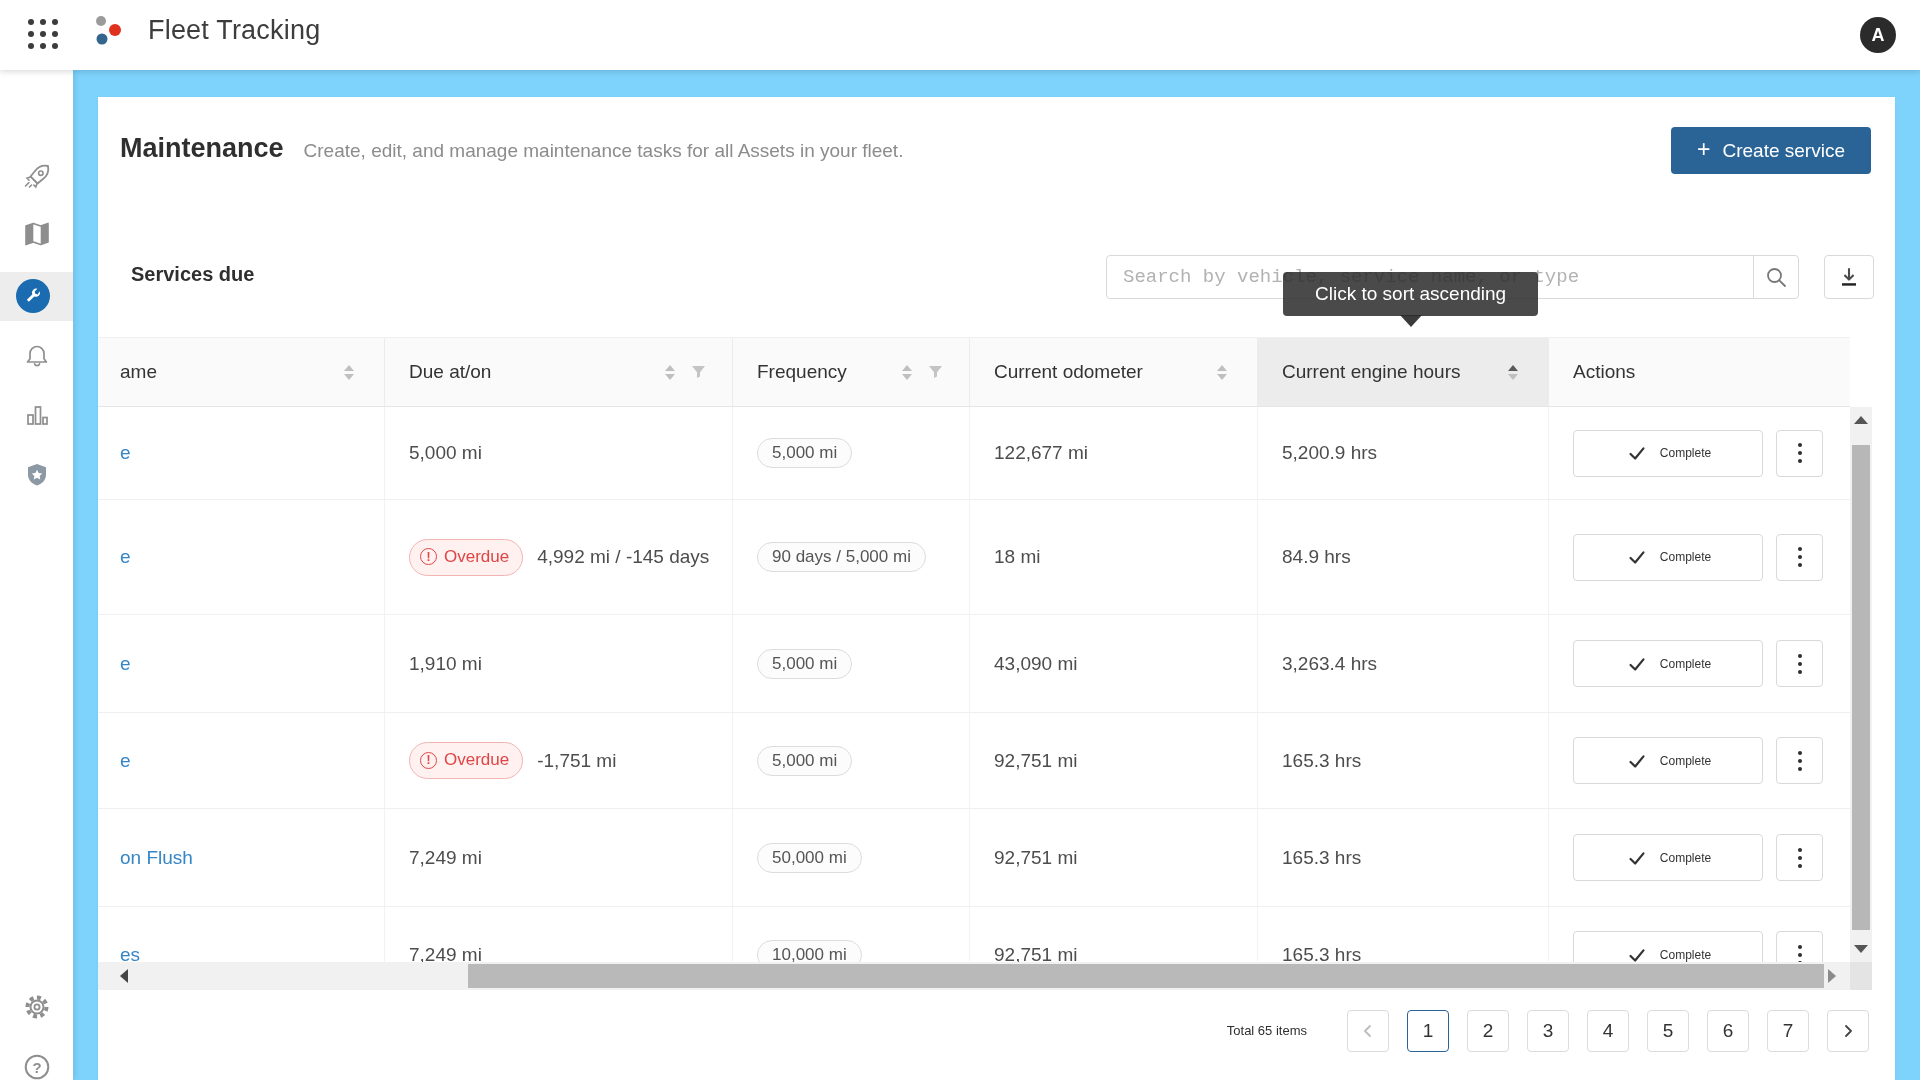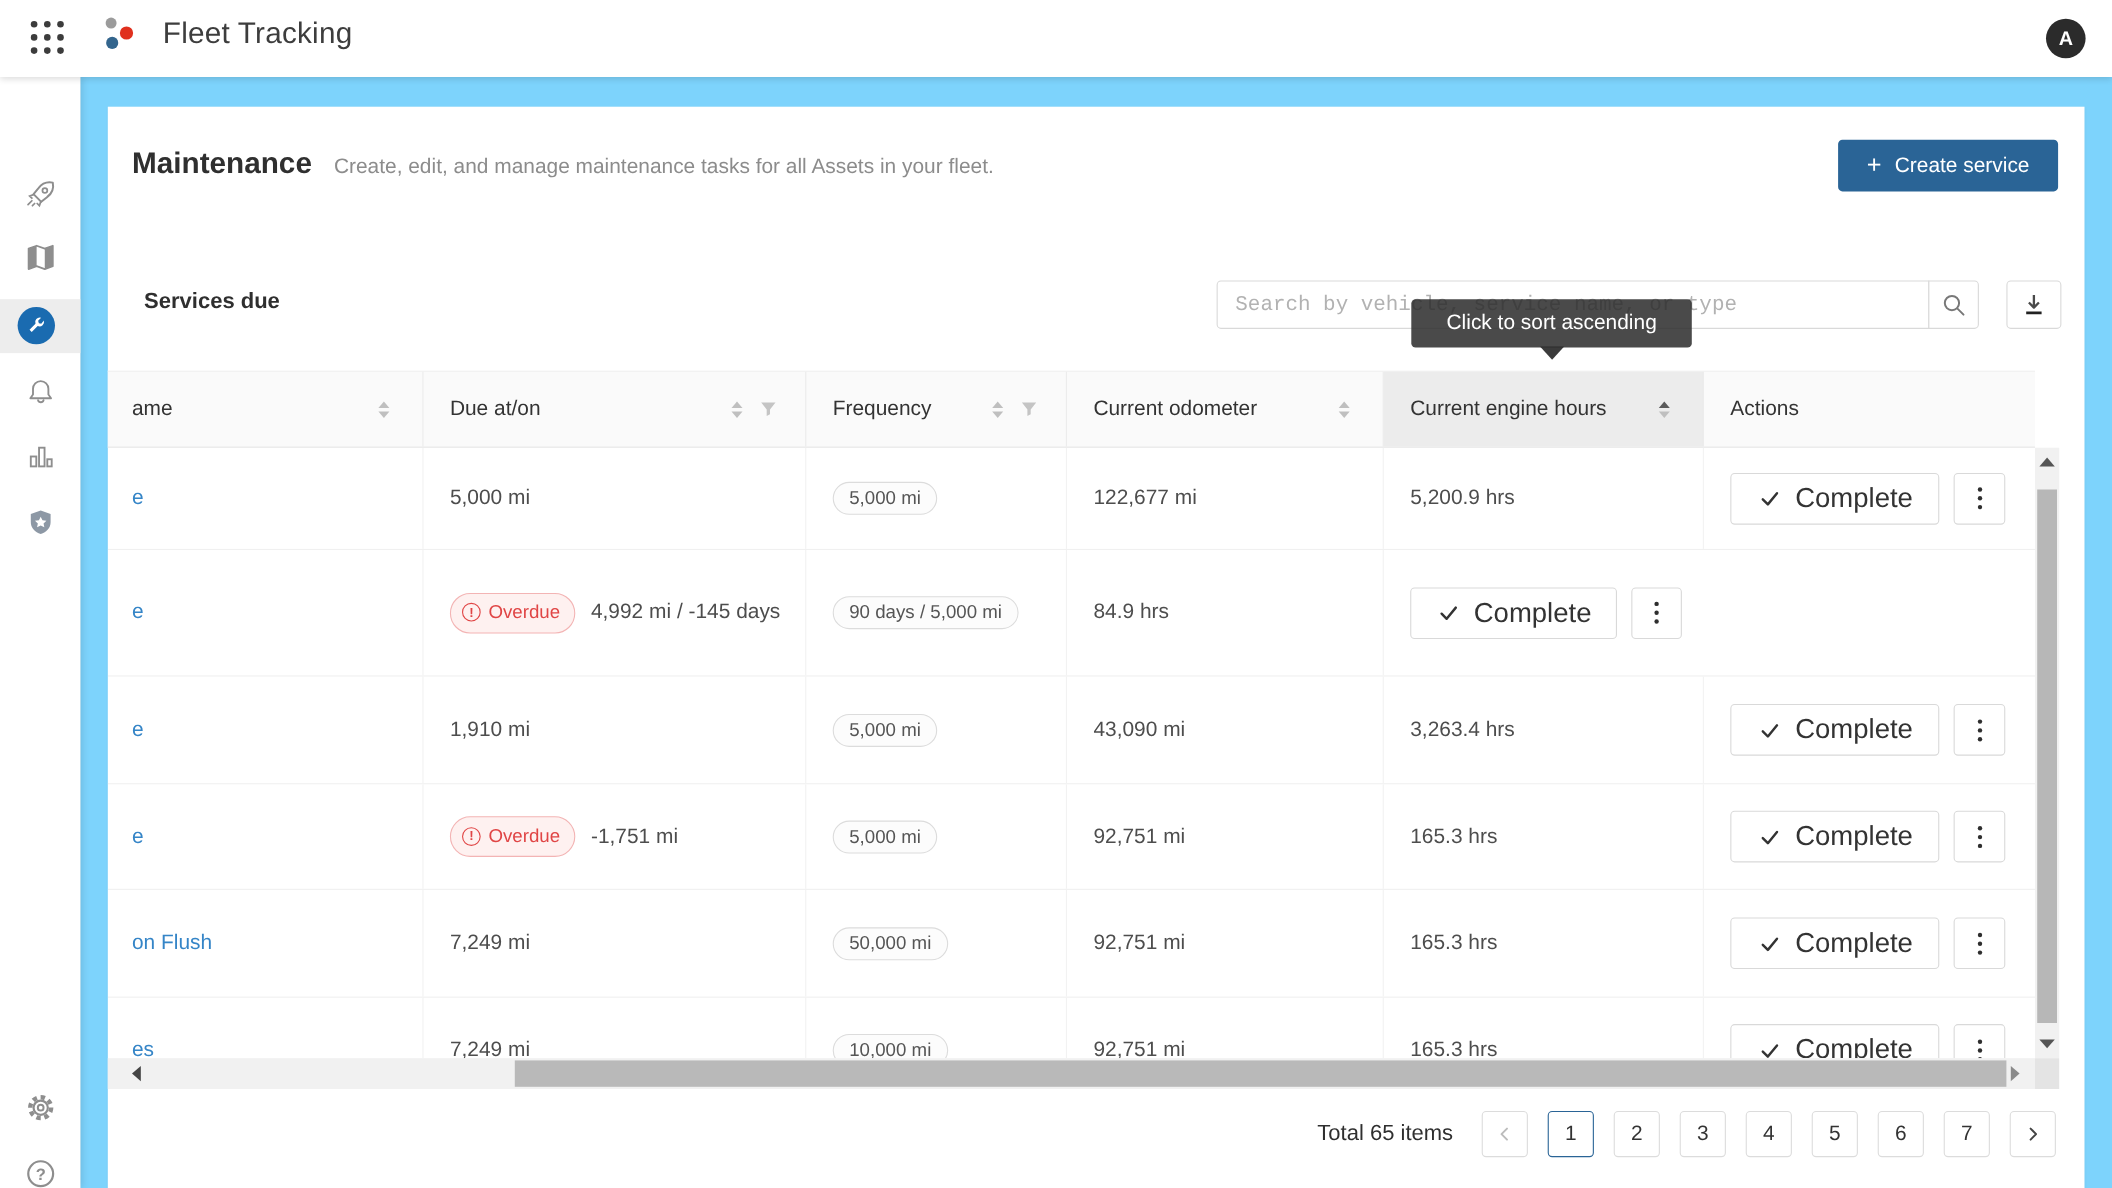--- a/index.html
+++ b/index.html
@@ -93,21 +93,21 @@
   .asset-link { color:#3585c7; cursor:pointer; white-space:nowrap; }
   .chip { display:inline-block; padding:4px 14px; border:1px solid #dcdcdc; border-radius:999px;
           background:#fcfcfc; color:#555; font-size:17px; white-space:nowrap; }
   .overdue { display:inline-flex; align-items:center; gap:7px; padding:3px 13px 4px 10px;
              border:1px solid #f3b4b4; background:#fef1f0; color:#e04545; border-radius:999px;
              font-size:17px; margin-right:14px; }
   .overdue .oicon { width:17px; height:17px; border:1.5px solid #e04545; border-radius:50%;
                     display:inline-flex; align-items:center; justify-content:center;
                     font-size:12px; font-weight:bold; line-height:1; }
   .complete-btn { width:190px; height:47px; background:#fff; border:1px solid #d9d9d9; border-radius:4px;
-                  display:flex; align-items:center; justify-content:center; gap:11px; font-size:25px;
+                  display:flex; align-items:center; justify-content:center; gap:11px; font-size:12px;
                   color:#333; cursor:pointer; font-family:inherit; }
   .kebab-btn { width:47px; height:47px; margin-left:13px; background:#fff; border:1px solid #d9d9d9;
                border-radius:4px; display:flex; flex-direction:column; align-items:center;
                justify-content:center; gap:4px; cursor:pointer; }
   .kebab-btn i { width:4px; height:4px; border-radius:50%; background:#2e2e2e; }
 
   
   .vscroll { position:absolute; left:1752px; top:310px; width:22px; height:555px; background:#f1f1f1; }
   .vscroll .arr-up { position:absolute; top:9px; left:50%; transform:translateX(-50%); width:0; height:0;
                      border-left:7px solid transparent; border-right:7px solid transparent;
@@ -122,21 +122,21 @@
                     border-top:7px solid transparent; border-bottom:7px solid transparent;
                     border-right:8px solid #444; cursor:pointer; }
   .hscroll .arr-r { position:absolute; right:14px; top:50%; transform:translateY(-50%); width:0; height:0;
                     border-top:7px solid transparent; border-bottom:7px solid transparent;
                     border-left:8px solid #8a8a8a; cursor:pointer; }
   .hscroll .thumb { position:absolute; top:2px; bottom:2px; left:370px; width:1356px; background:#b9b9b9; }
   .scroll-corner { position:absolute; left:1752px; top:865px; width:22px; height:28px; background:#e4e4e4; }
 
   
   .pager { position:absolute; right:26px; top:912px; height:43px; display:flex; align-items:center; gap:18px; }
-  .total { font-size:20px; color:#2f2f2f; margin-right:8px; }
+  .total { font-size:13px; color:#2f2f2f; margin-right:22px; }
   .pbtn { min-width:42px; height:42px; background:#fff; border:1px solid #dcdcdc; border-radius:4px;
           font-size:19px; color:#333; display:flex; align-items:center; justify-content:center;
           cursor:pointer; font-family:inherit; }
   .pbtn.active { border:1px solid #2a6496; }
   .pbtn.disabled { cursor:default; }
 </style>
 </head>
 <body>
 
 <header class="topbar">
@@ -351,20 +351,23 @@
                   <span class="oicon">!</span>
                   <span>Overdue</span>
                 </span>
                 <span>4,992 mi / -145 days</span>
               </div>
             </div>
             <div class="td">
               <span class="chip">90 days / 5,000 mi</span>
             </div>
             <div class="td">
+              <span>18 mi</span>
+            </div>
+            <div class="td">
               <span>84.9 hrs</span>
             </div>
             <div class="td">
               <button class="complete-btn">
                 <svg width="24" height="24" viewBox="0 0 26 26">
                   <path d="M6 14l5 5 9-11" fill="none" stroke="#333" stroke-width="2.4" stroke-linecap="round" stroke-linejoin="round"></path>
                 </svg>
                 <span>Complete</span>
               </button>
               <button class="kebab-btn">

